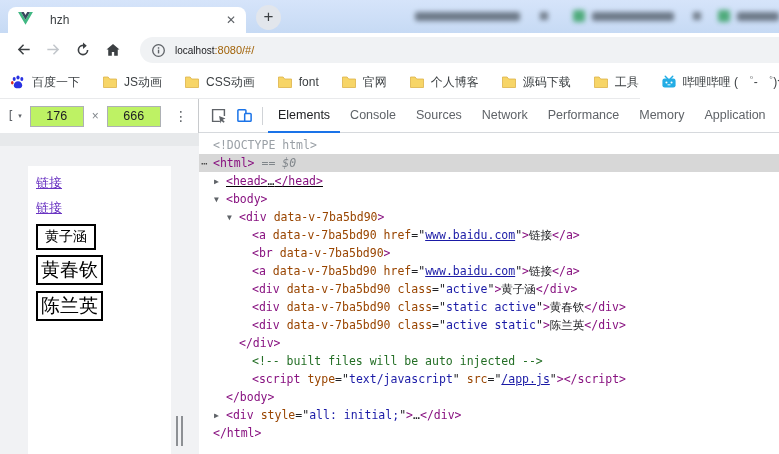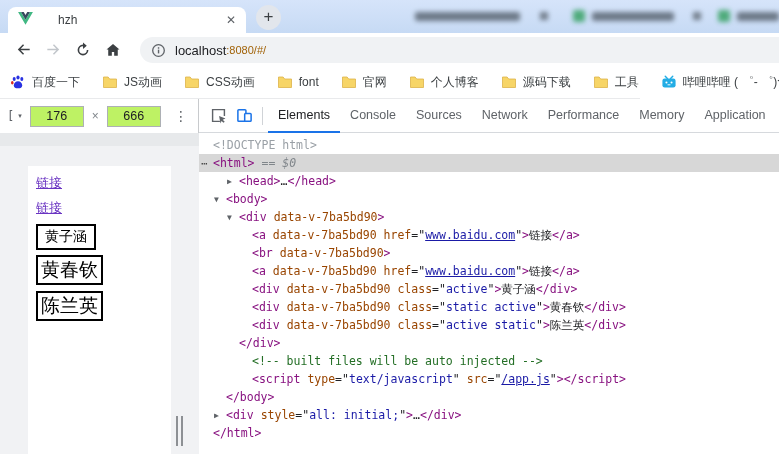--- a/index.html
+++ b/index.html
@@ -8,32 +8,32 @@
 
   
   .tabstrip { position:absolute; left:0; top:0; width:779px; height:33px;
     background:linear-gradient(#d6e4fa,#c6daf4); }
   .ghosts { position:absolute; left:300px; top:0; width:479px; height:33px; filter:blur(2.5px); opacity:.8; }
   .gbar  { position:absolute; top:12px; height:9px; background:#55606c; border-radius:2px; }
   .gicon { position:absolute; top:10px; width:12px; height:12px; background:#2f9e5c; border-radius:2px; }
   .gx    { position:absolute; top:12px; width:8px; height:8px; background:#5a646f; }
   .tab-active { position:absolute; left:8px; top:7px; width:238px; height:26px; background:#fff;
     border-radius:8px 8px 0 0; display:flex; align-items:center; padding:0 10px; z-index:2; }
-  .tab-title { font-size:12px; color:#3c4043; margin-left:24px; }
+  .tab-title { font-size:12px; color:#3c4043; margin-left:16px; }
   .tab-close { margin-left:auto; font-size:12px; color:#5f6368; cursor:default; }
   .newtab { position:absolute; left:256px; top:5px; width:25px; height:25px; border-radius:50%;
     background:#e2e6ec; color:#3c4043; font-size:17px; line-height:24px; text-align:center; z-index:2; }
 
   
   .toolbar { position:absolute; left:0; top:33px; width:779px; height:33px; background:#fff;
     display:flex; align-items:center; padding-left:8px; }
   .navbtn { width:30px; height:28px; display:flex; align-items:center; justify-content:center; }
   .addr { position:absolute; left:140px; top:4px; width:700px; height:26px; background:#f0f2f4;
     border-radius:14px; display:flex; align-items:center; padding-left:11px; }
-  .url-host { font-size:13px; color:#202124; margin-left:9px; }
+  .url-host { font-size:10px; color:#202124; margin-left:9px; }
   .url-path { font-size:11px; color:#a16207; }
 
   
   .bookmarks { position:absolute; left:0; top:66px; width:640px; height:33px; background:#fff;
     border-bottom:1px solid #e9eaec; display:flex; align-items:center; padding-left:10px; }
   .bm { display:flex; align-items:center; margin-right:22px; white-space:nowrap; }
   .bm-ic { width:16px; height:16px; display:inline-flex; }
   .bm-label { font-size:12px; color:#3c4043; margin-left:6px; }
 
   
@@ -287,21 +287,21 @@
           <span class="dt-tab">Sources</span>
           <span class="dt-tab">Network</span>
           <span class="dt-tab">Performance</span>
           <span class="dt-tab">Memory</span>
           <span class="dt-tab">Application</span>
         </span>
     </div>
     <div class="dt-code" id="dt-code">
         <div class="code-line" style="padding-left: 2px;"><span class="gutter"></span><span class="tk-g">&lt;!DOCTYPE html&gt;</span></div>
         <div class="code-line selected" style="padding-left: 2px;"><span class="gutter dots">⋯</span><span class="tk-t">&lt;html&gt;</span><span class="tk-m"> == $0</span></div>
-        <div class="code-line" style="padding-left: 28px;"><span class="gutter">▶</span><span class="tk-t">&lt;head&gt;</span><span class="tk-x">…</span><span class="tk-t">&lt;/head&gt;</span></div>
+        <div class="code-line" style="padding-left: 15px; text-decoration: underline;"><span class="gutter">▶</span><span class="tk-t">&lt;head&gt;</span><span class="tk-x">…</span><span class="tk-t">&lt;/head&gt;</span></div>
         <div class="code-line" style="padding-left: 15px;"><span class="gutter">▼</span><span class="tk-t">&lt;body&gt;</span></div>
         <div class="code-line" style="padding-left: 28px;"><span class="gutter">▼</span><span class="tk-t">&lt;div</span><span class="tk-x"> </span><span class="tk-a">data-v-7ba5bd90</span><span class="tk-t">&gt;</span></div>
         <div class="code-line" style="padding-left: 41px;"><span class="gutter"></span><span class="tk-t">&lt;a</span><span class="tk-x"> </span><span class="tk-a">data-v-7ba5bd90</span><span class="tk-x"> </span><span class="tk-a">href</span><span class="tk-x">="</span><span class="tk-l">www.baidu.com</span><span class="tk-x">"</span><span class="tk-t">&gt;</span><span class="tk-x">链接</span><span class="tk-t">&lt;/a&gt;</span></div>
         <div class="code-line" style="padding-left: 41px;"><span class="gutter"></span><span class="tk-t">&lt;br</span><span class="tk-x"> </span><span class="tk-a">data-v-7ba5bd90</span><span class="tk-t">&gt;</span></div>
         <div class="code-line" style="padding-left: 41px;"><span class="gutter"></span><span class="tk-t">&lt;a</span><span class="tk-x"> </span><span class="tk-a">data-v-7ba5bd90</span><span class="tk-x"> </span><span class="tk-a">href</span><span class="tk-x">="</span><span class="tk-l">www.baidu.com</span><span class="tk-x">"</span><span class="tk-t">&gt;</span><span class="tk-x">链接</span><span class="tk-t">&lt;/a&gt;</span></div>
         <div class="code-line" style="padding-left: 41px;"><span class="gutter"></span><span class="tk-t">&lt;div</span><span class="tk-x"> </span><span class="tk-a">data-v-7ba5bd90</span><span class="tk-x"> </span><span class="tk-a">class</span><span class="tk-x">="</span><span class="tk-v">active</span><span class="tk-x">"</span><span class="tk-t">&gt;</span><span class="tk-x">黄子涵</span><span class="tk-t">&lt;/div&gt;</span></div>
         <div class="code-line" style="padding-left: 41px;"><span class="gutter"></span><span class="tk-t">&lt;div</span><span class="tk-x"> </span><span class="tk-a">data-v-7ba5bd90</span><span class="tk-x"> </span><span class="tk-a">class</span><span class="tk-x">="</span><span class="tk-v">static active</span><span class="tk-x">"</span><span class="tk-t">&gt;</span><span class="tk-x">黄春钦</span><span class="tk-t">&lt;/div&gt;</span></div>
         <div class="code-line" style="padding-left: 41px;"><span class="gutter"></span><span class="tk-t">&lt;div</span><span class="tk-x"> </span><span class="tk-a">data-v-7ba5bd90</span><span class="tk-x"> </span><span class="tk-a">class</span><span class="tk-x">="</span><span class="tk-v">active static</span><span class="tk-x">"</span><span class="tk-t">&gt;</span><span class="tk-x">陈兰英</span><span class="tk-t">&lt;/div&gt;</span></div>
         <div class="code-line" style="padding-left: 28px;"><span class="gutter"></span><span class="tk-t">&lt;/div&gt;</span></div>
         <div class="code-line" style="padding-left: 41px;"><span class="gutter"></span><span class="tk-c">&lt;!-- built files will be auto injected --&gt;</span></div>

